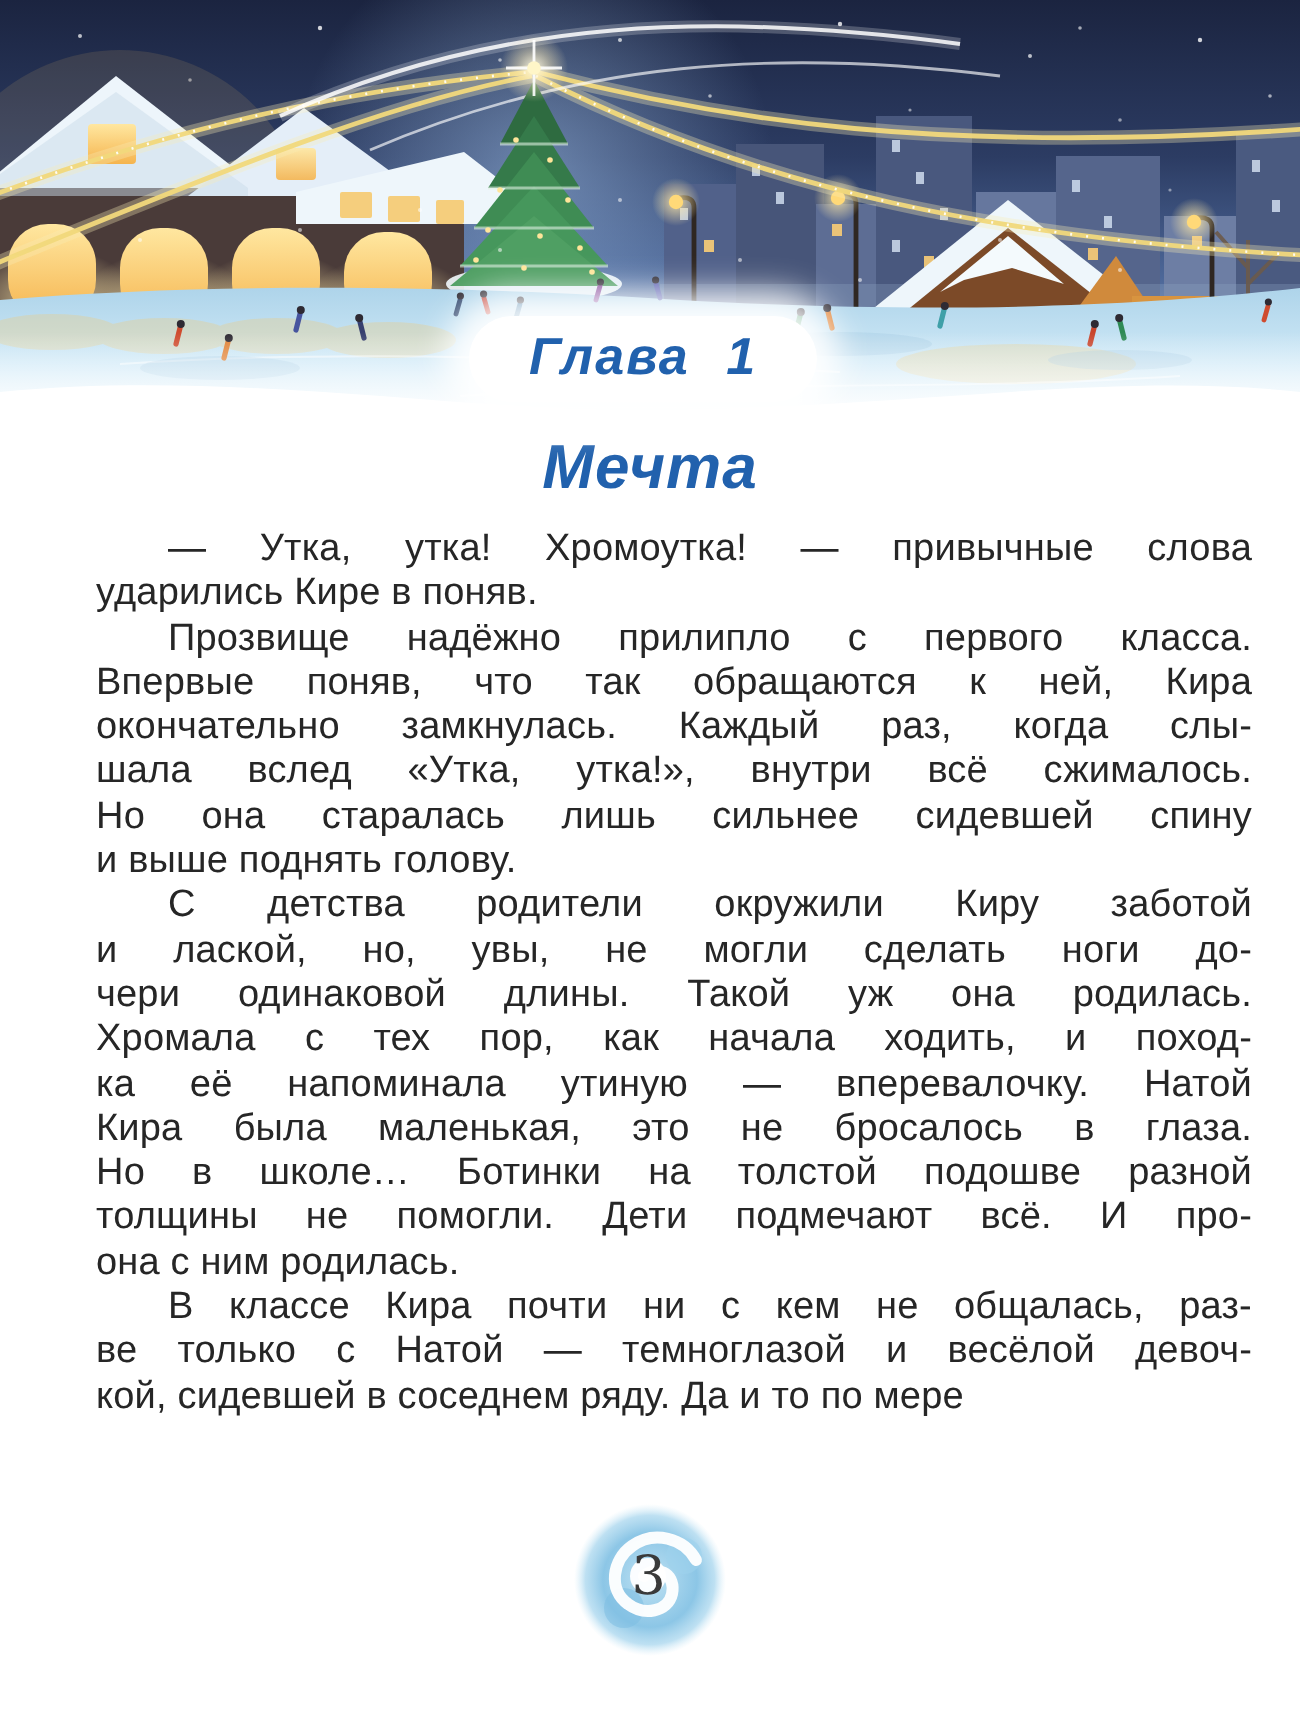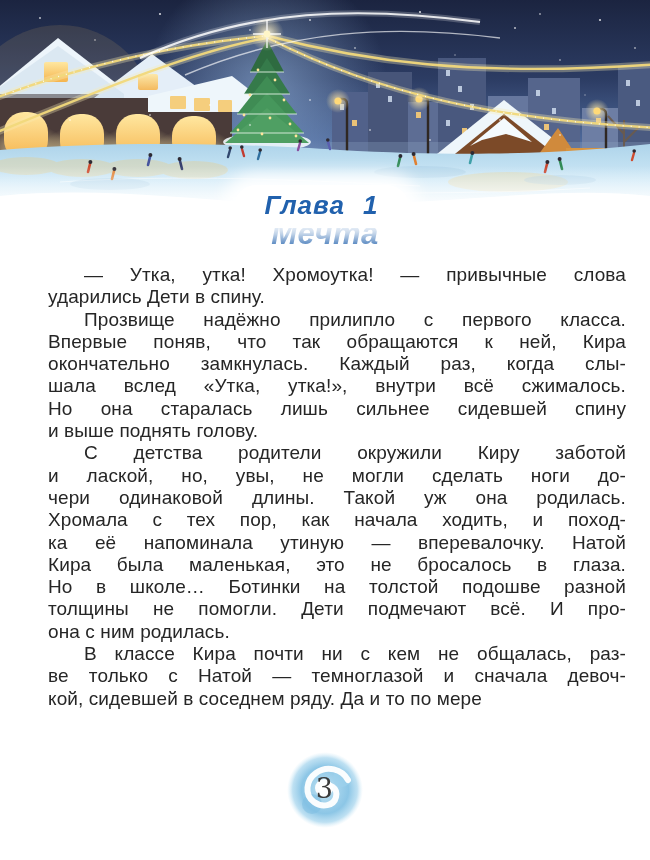--- a/index.html
+++ b/index.html
@@ -8,21 +8,21 @@
     font-family:"Liberation Sans",sans-serif;
   }
   
   .hero{position:relative;width:650px;height:212px;}
   .hero svg{display:block;}
   .chapter-badge{
     position:absolute;top:158px;left:50%;transform:translateX(-52%);
     background:#ffffff;border-radius:26px;padding:5px 30px 7px 30px;
     box-shadow:0 0 16px 12px rgba(255,255,255,0.92);
     font-style:italic;font-weight:bold;font-size:26px;letter-spacing:1px;word-spacing:10px;
-    color:#2161ad;white-space:nowrap;margin-top:27px;
+    color:#2161ad;white-space:nowrap;
   }
   
   .title{
     margin:4px 0 12px 0;text-align:center;
     font-style:italic;font-weight:bold;font-size:31px;line-height:36px;
     color:#2161ad;letter-spacing:0.5px;
   }
   
   .body-text{
     margin:11px 24px 0 48px;
@@ -361,38 +361,38 @@
 
     <div class="chapter-badge">
       <span>Глава 1</span>
     </div>
   </div>
 
   <h1 class="title">Мечта</h1>
 
   <div class="body-text">
       <div class="line first">— Утка, утка! Хромоутка! — привычные слова</div>
-      <div class="line last">ударились Дети в спину.</div>
+      <div class="line last">ударились Кире в поняв.</div>
       <div class="line first">Прозвище надёжно прилипло с первого класса.</div>
       <div class="line">Впервые поняв, что так обращаются к ней, Кира</div>
       <div class="line">окончательно замкнулась. Каждый раз, когда слы-</div>
       <div class="line">шала вслед «Утка, утка!», внутри всё сжималось.</div>
       <div class="line">Но она старалась лишь сильнее сидевшей спину</div>
       <div class="line last">и выше поднять голову.</div>
       <div class="line first">С детства родители окружили Киру заботой</div>
       <div class="line">и лаской, но, увы, не могли сделать ноги до-</div>
       <div class="line">чери одинаковой длины. Такой уж она родилась.</div>
       <div class="line">Хромала с тех пор, как начала ходить, и поход-</div>
       <div class="line">ка её напоминала утиную — вперевалочку. Натой</div>
       <div class="line">Кира была маленькая, это не бросалось в глаза.</div>
       <div class="line">Но в школе… Ботинки на толстой подошве разной</div>
       <div class="line">толщины не помогли. Дети подмечают всё. И про-</div>
       <div class="line last">она с ним родилась.</div>
       <div class="line first">В классе Кира почти ни с кем не общалась, раз-</div>
-      <div class="line">ве только с Натой — темноглазой и сначала девоч-</div>
+      <div class="line">ве только с Натой — темноглазой и весёлой девоч-</div>
       <div class="line last">кой, сидевшей в соседнем ряду. Да и то по мере</div>
     </div>
 
   <div class="page-number-wrap">
     <svg width="86" height="86" viewBox="0 0 86 86">
       <defs>
         <radialGradient id="swirlG" cx="0.5" cy="0.5" r="0.5">
           <stop offset="0" stop-color="#bfe2f3"></stop>
           <stop offset="0.62" stop-color="#8cc6e6"></stop>
           <stop offset="0.85" stop-color="#a8d6ee" stop-opacity="0.75"></stop>

